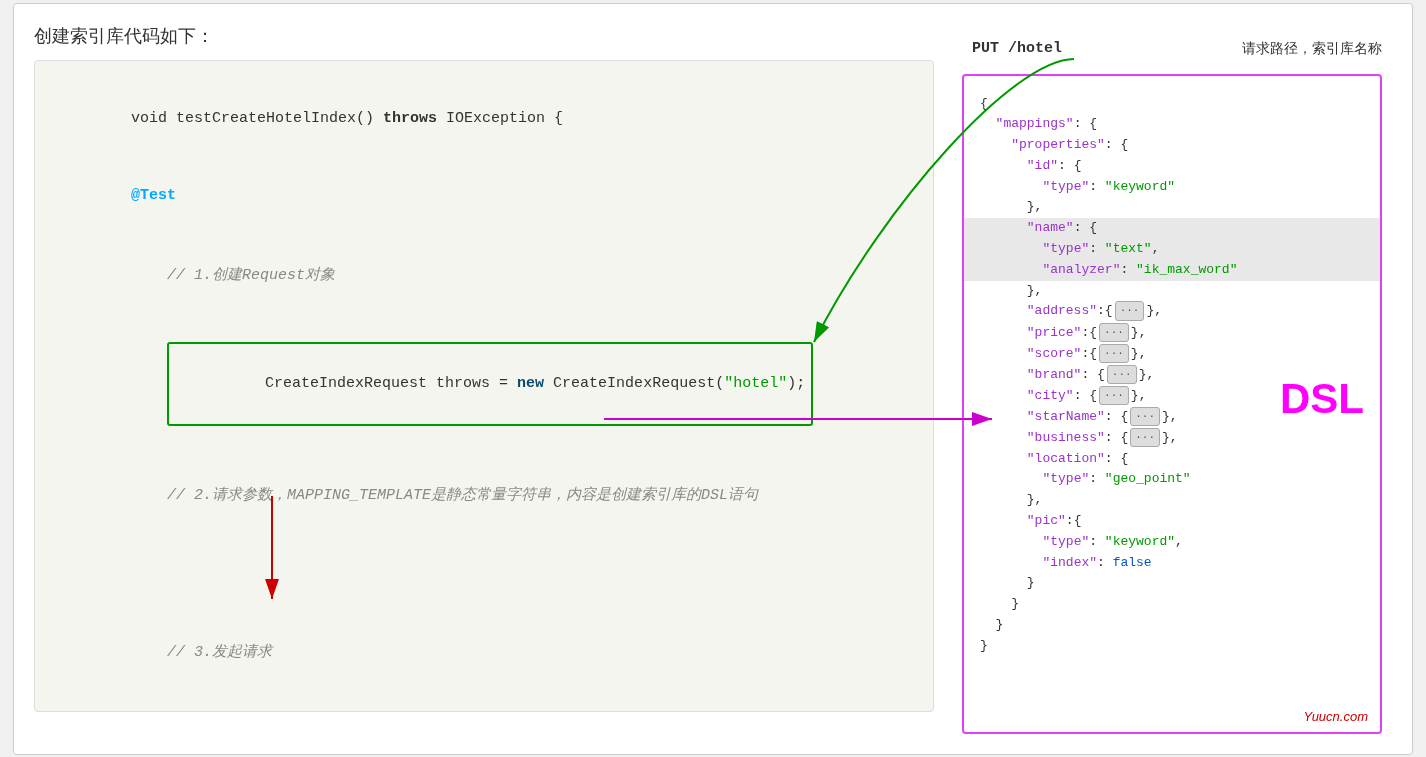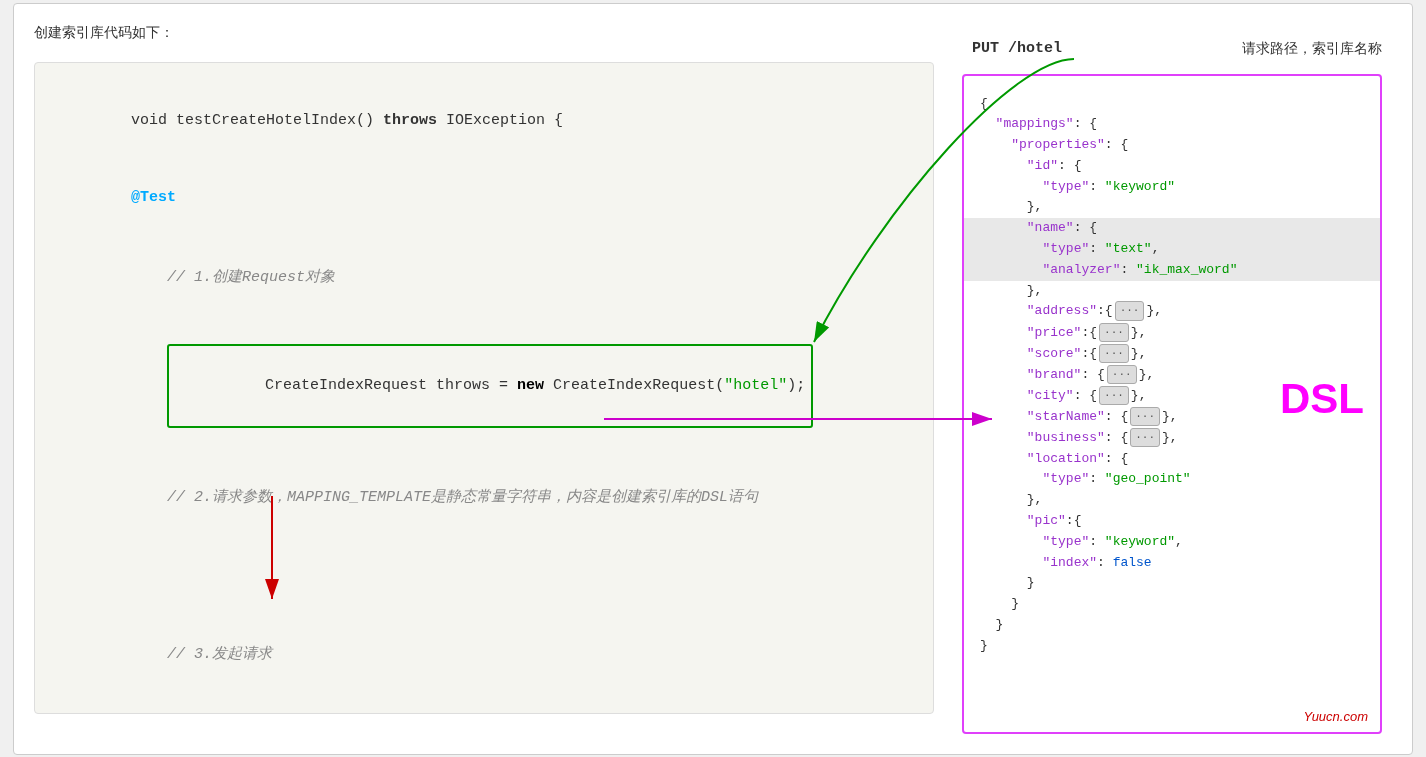--- a/index.html
+++ b/index.html
@@ -26,43 +26,43 @@
     .right-panel {
       width: 420px;
       border: 2px solid #e040fb;
       border-radius: 4px;
       position: relative;
       background: #fff;
       padding: 10px 0 0 0;
       overflow: hidden;
     }
     .page-title {
-      font-size: 14px;
-      color: #333;
-      margin-bottom: 20px;
+      font-size: 18px;
+      color: #333;
+      margin-bottom: 12px;
       font-weight: normal;
     }
     .code-block {
       background: #f5f5f0;
       border: 1px solid #ddd;
       border-radius: 4px;
       padding: 20px 24px;
       font-family: 'Courier New', Consolas, monospace;
       font-size: 15px;
       line-height: 1.7;
       position: relative;
       max-width: 900px;
     }
     .code-line {
       display: block;
       white-space: pre;
     }
     .annotation-blue { color: #00aaff; font-weight: bold; }
     .annotation-black { color: #333; }
-    .kw-blue { color: #000000; font-weight: bold; }
+    .kw-blue { color: #0c4a6e; font-weight: bold; }
     .kw-purple { color: #9933cc; font-style: italic; }
     .str-green { color: #009900; }
     .comment { color: #888; font-style: italic; }
     .kw-bold { font-weight: bold; }
 
     
     .highlight-green-box {
       border: 2px solid #009900;
       border-radius: 3px;
       padding: 2px 6px;

